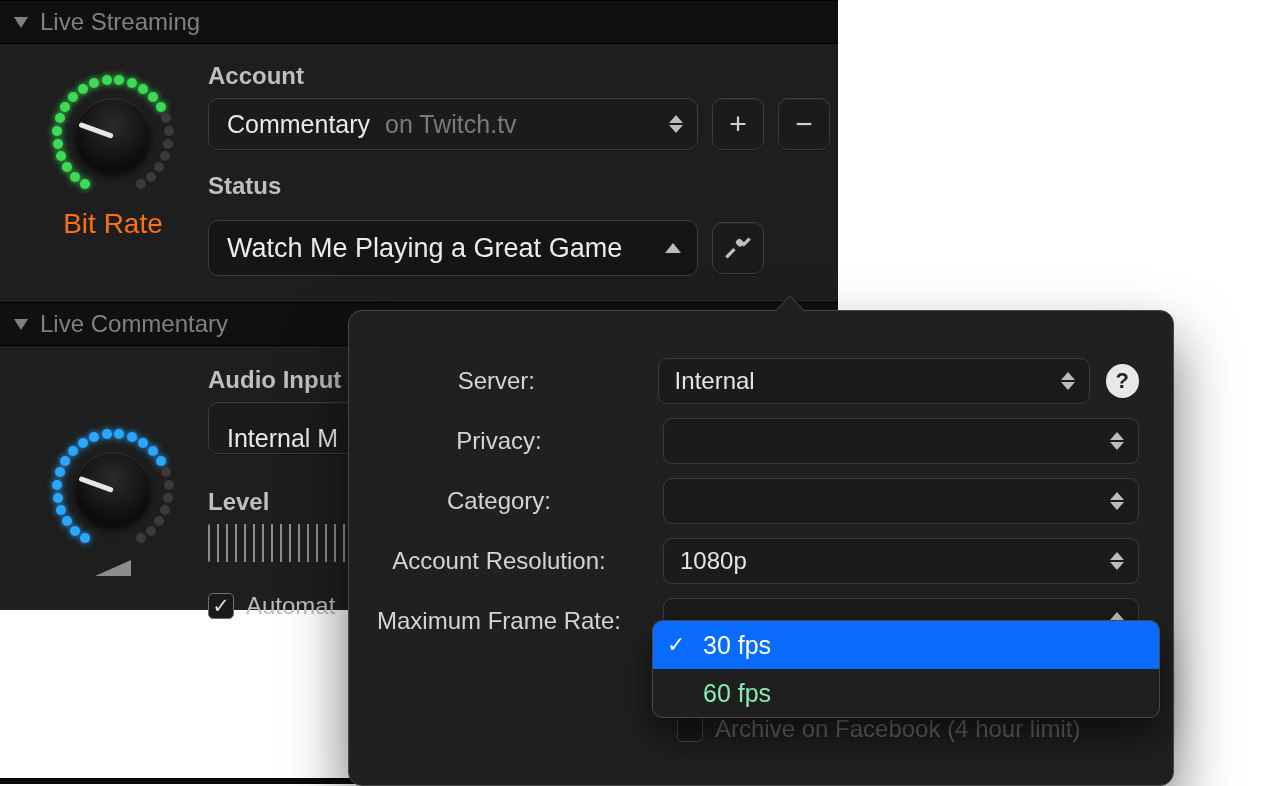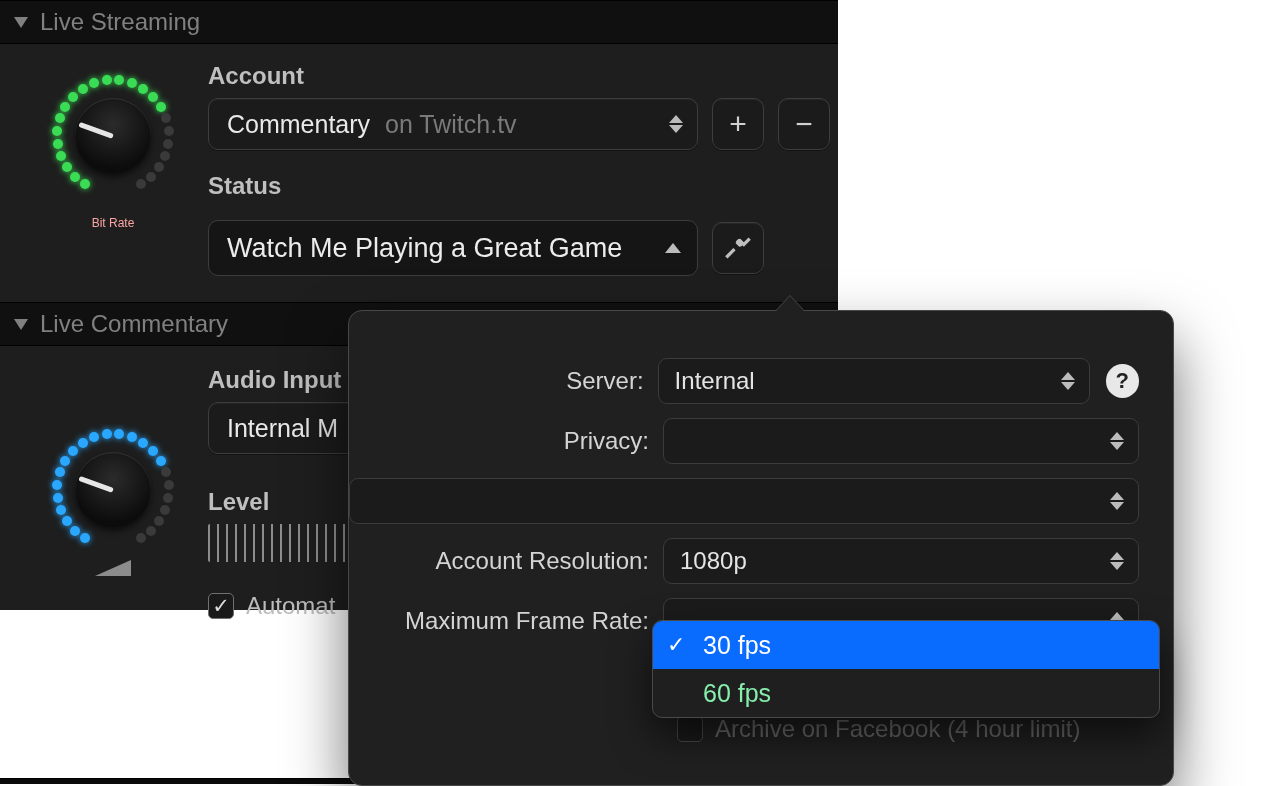--- a/index.html
+++ b/index.html
@@ -52,21 +52,21 @@
     border-radius: 50%;
     background: radial-gradient(circle at 50% 35%, #2b2b2b, #0c0c0c 70%);
     box-shadow: 0 3px 6px rgba(0,0,0,.6), inset 0 1px 1px rgba(255,255,255,.12);
   }
   .dial-needle {
     position: absolute; left: 50%; top: 50%;
     width: 36px; height: 5px; margin-top: -2.5px;
     background: #e6e6e6; border-radius: 3px;
     transform-origin: 0 50%;
   }
-  .bitrate-label { margin-top: 18px; font-size: 12px; color: #fca5a5; }
+  .bitrate-label { margin-top: 10px; font-size: 28px; color: #f97316; }
 
   .ls-fields { flex: 1; padding-left: 10px; }
   .field-label { font-size: 24px; color: #bfbfbf; margin-bottom: 8px; font-weight: bold; }
 
   .account-row { display: flex; align-items: center; gap: 14px; }
   .select-box {
     display: flex; align-items: center; justify-content: space-between;
     height: 52px; padding: 0 14px 0 18px;
     background: #1b1b1b;
     border: 1px solid #3d3d3d;
@@ -114,21 +114,21 @@
   }
   .level-block { width:170px; display:flex;flex-direction:column;align-items:center; margin-top: 62px; }
   .vol-tri {
     margin-top:8px;
     width:0;height:0;
     border-bottom:16px solid #8c8c8c;
     border-left:36px solid transparent;
   }
 
   .lc-fields { padding-left: 10px; }
-  .audio-select { width: 210px; overflow:hidden; }
+  .audio-select { width: 210px; overflow:hidden;align-items:flex-end; }
   .level-label { margin-top: 34px; }
   .level-ticks {
     margin-top: 6px;
     height: 38px;
     background: repeating-linear-gradient(90deg, #8d8d8d 0 2px, transparent 2px 9px);
     width: 180px;
     border-radius: 2px;
   }
   .auto-row { display:flex;align-items:center; margin-top: 30px; font-size: 24px; color:#bdbdbd; }
   .checkbox {
@@ -151,21 +151,21 @@
     border-radius: 14px;
     box-shadow: 0 30px 60px rgba(0,0,0,.55);
     padding: 40px 34px 0 0;
   }
   .popover-caret {
     position:absolute; left:426px; top:-15px;
     width:0;height:0;border-left:15px solid transparent;border-right:15px solid transparent;border-bottom:16px solid #202020;
     filter: drop-shadow(0 -1px 0 #484848);
   }
   .prow { display:flex; align-items:center; height:60px; }
-  .plabel { width: 314px; text-align:right; padding-right: 14px; font-size:24px; color:#d4d4d4; }
+  .plabel { width: 314px; text-align:center; padding-right: 14px; font-size:24px; color:#d4d4d4; }
   .pselect {
     flex:1; height:46px;
     background:#1b1b1b; border:1px solid #3b3b3b; border-radius:9px;
     display:flex;align-items:center;justify-content:space-between;
     padding:0 14px 0 16px; color:#e4e4e4; font-size:24px;
   }
   .pselect.dim { color:#6b6b6b; }
   .help-dot {
     width:34px;height:34px;border-radius:50%;background:#e8e8e8;color:#222;
     display:flex;align-items:center;justify-content:center;font-weight:700;font-size:22px;margin-left:16px;
@@ -359,20 +359,21 @@
     <div class="pselect dim">
       <span></span>
       <span class="stepper-arrows">
           <span class="tri-up"></span>
           <span class="tri-down"></span>
         </span>
     </div>
   </div>
 
   <div class="prow">
+    <div class="plabel">Category:</div>
     <div class="pselect dim">
       <span></span>
       <span class="stepper-arrows">
           <span class="tri-up"></span>
           <span class="tri-down"></span>
         </span>
     </div>
   </div>
 
   <div class="prow">

